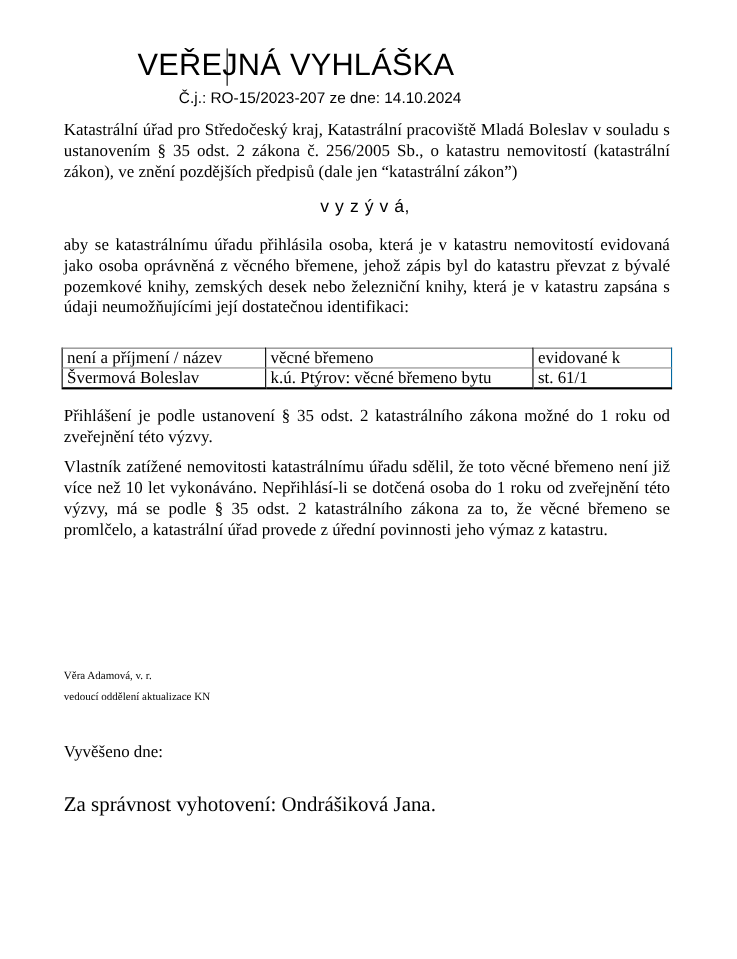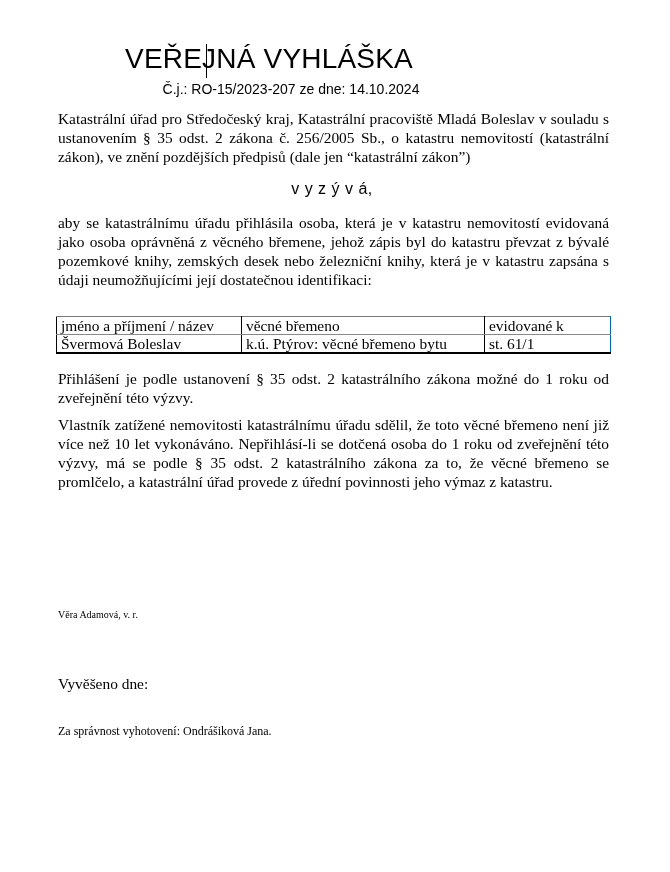--- a/index.html
+++ b/index.html
@@ -115,21 +115,21 @@
       position: absolute;
       left: 58px;
       top: 674px;
       font-size: 15.4px;
       line-height: 19px;
     }
     .prepared {
       position: absolute;
       left: 58px;
       top: 723px;
-      font-size: 12px;
+      font-size: 19px;
       line-height: 17px;
     }
     .line { display: block; }
   </style>
 </head>
 <body>
 
 <div class="page">
 
   <div class="title">VEŘEJNÁ VYHLÁŠKA</div>
@@ -144,37 +144,38 @@
   <p class="para p2">aby se katastrálnímu úřadu přihlásila osoba, která je v katastru nemovitostí evidovaná jako osoba oprávněná z věcného břemene, jehož zápis byl do katastru převzat z bývalé pozemkové knihy, zemských desek nebo železniční knihy, která je v katastru zapsána s údaji neumožňujícími její dostatečnou identifikaci:</p>
 
   <table class="tbl">
     <colgroup>
       <col style="width:185px">
       <col style="width:243px">
       <col style="width:126px">
     </colgroup>
     <tbody>
         <tr class="head">
-      <td class="c1">jméno a příjmení / název</td>
+      <td class="c1">není a příjmení / název</td>
       <td class="c2">věcné břemeno</td>
       <td class="c3">evidované k</td>
     </tr>
     <tr class="row">
       <td class="c1">Švermová Boleslav</td>
       <td class="c2">k.ú. Ptýrov: věcné břemeno bytu</td>
       <td class="c3">st. 61/1</td>
     </tr>
   </tbody>
     </table>
 
   <p class="para p3">Přihlášení je podle ustanovení § 35 odst. 2 katastrálního zákona možné do 1 roku od zveřejnění této výzvy.</p>
 
   <p class="para p4">Vlastník zatížené nemovitosti katastrálnímu úřadu sdělil, že toto věcné břemeno není již více než 10 let vykonáváno. Nepřihlásí-li se dotčená osoba do 1 roku od zveřejnění této výzvy, má se podle § 35 odst. 2 katastrálního zákona za to, že věcné břemeno se promlčelo, a katastrální úřad provede z úřední povinnosti jeho výmaz z katastru.</p>
 
   <div class="sig">
     <span class="line">Věra Adamová, v. r.</span>
+    <span class="line">vedoucí oddělení aktualizace KN</span>
   </div>
 
   <div class="posted">Vyvěšeno dne:</div>
 
   <div class="prepared">Za správnost vyhotovení: Ondrášiková Jana.</div>
 
 </div>
 
 </body></html>

